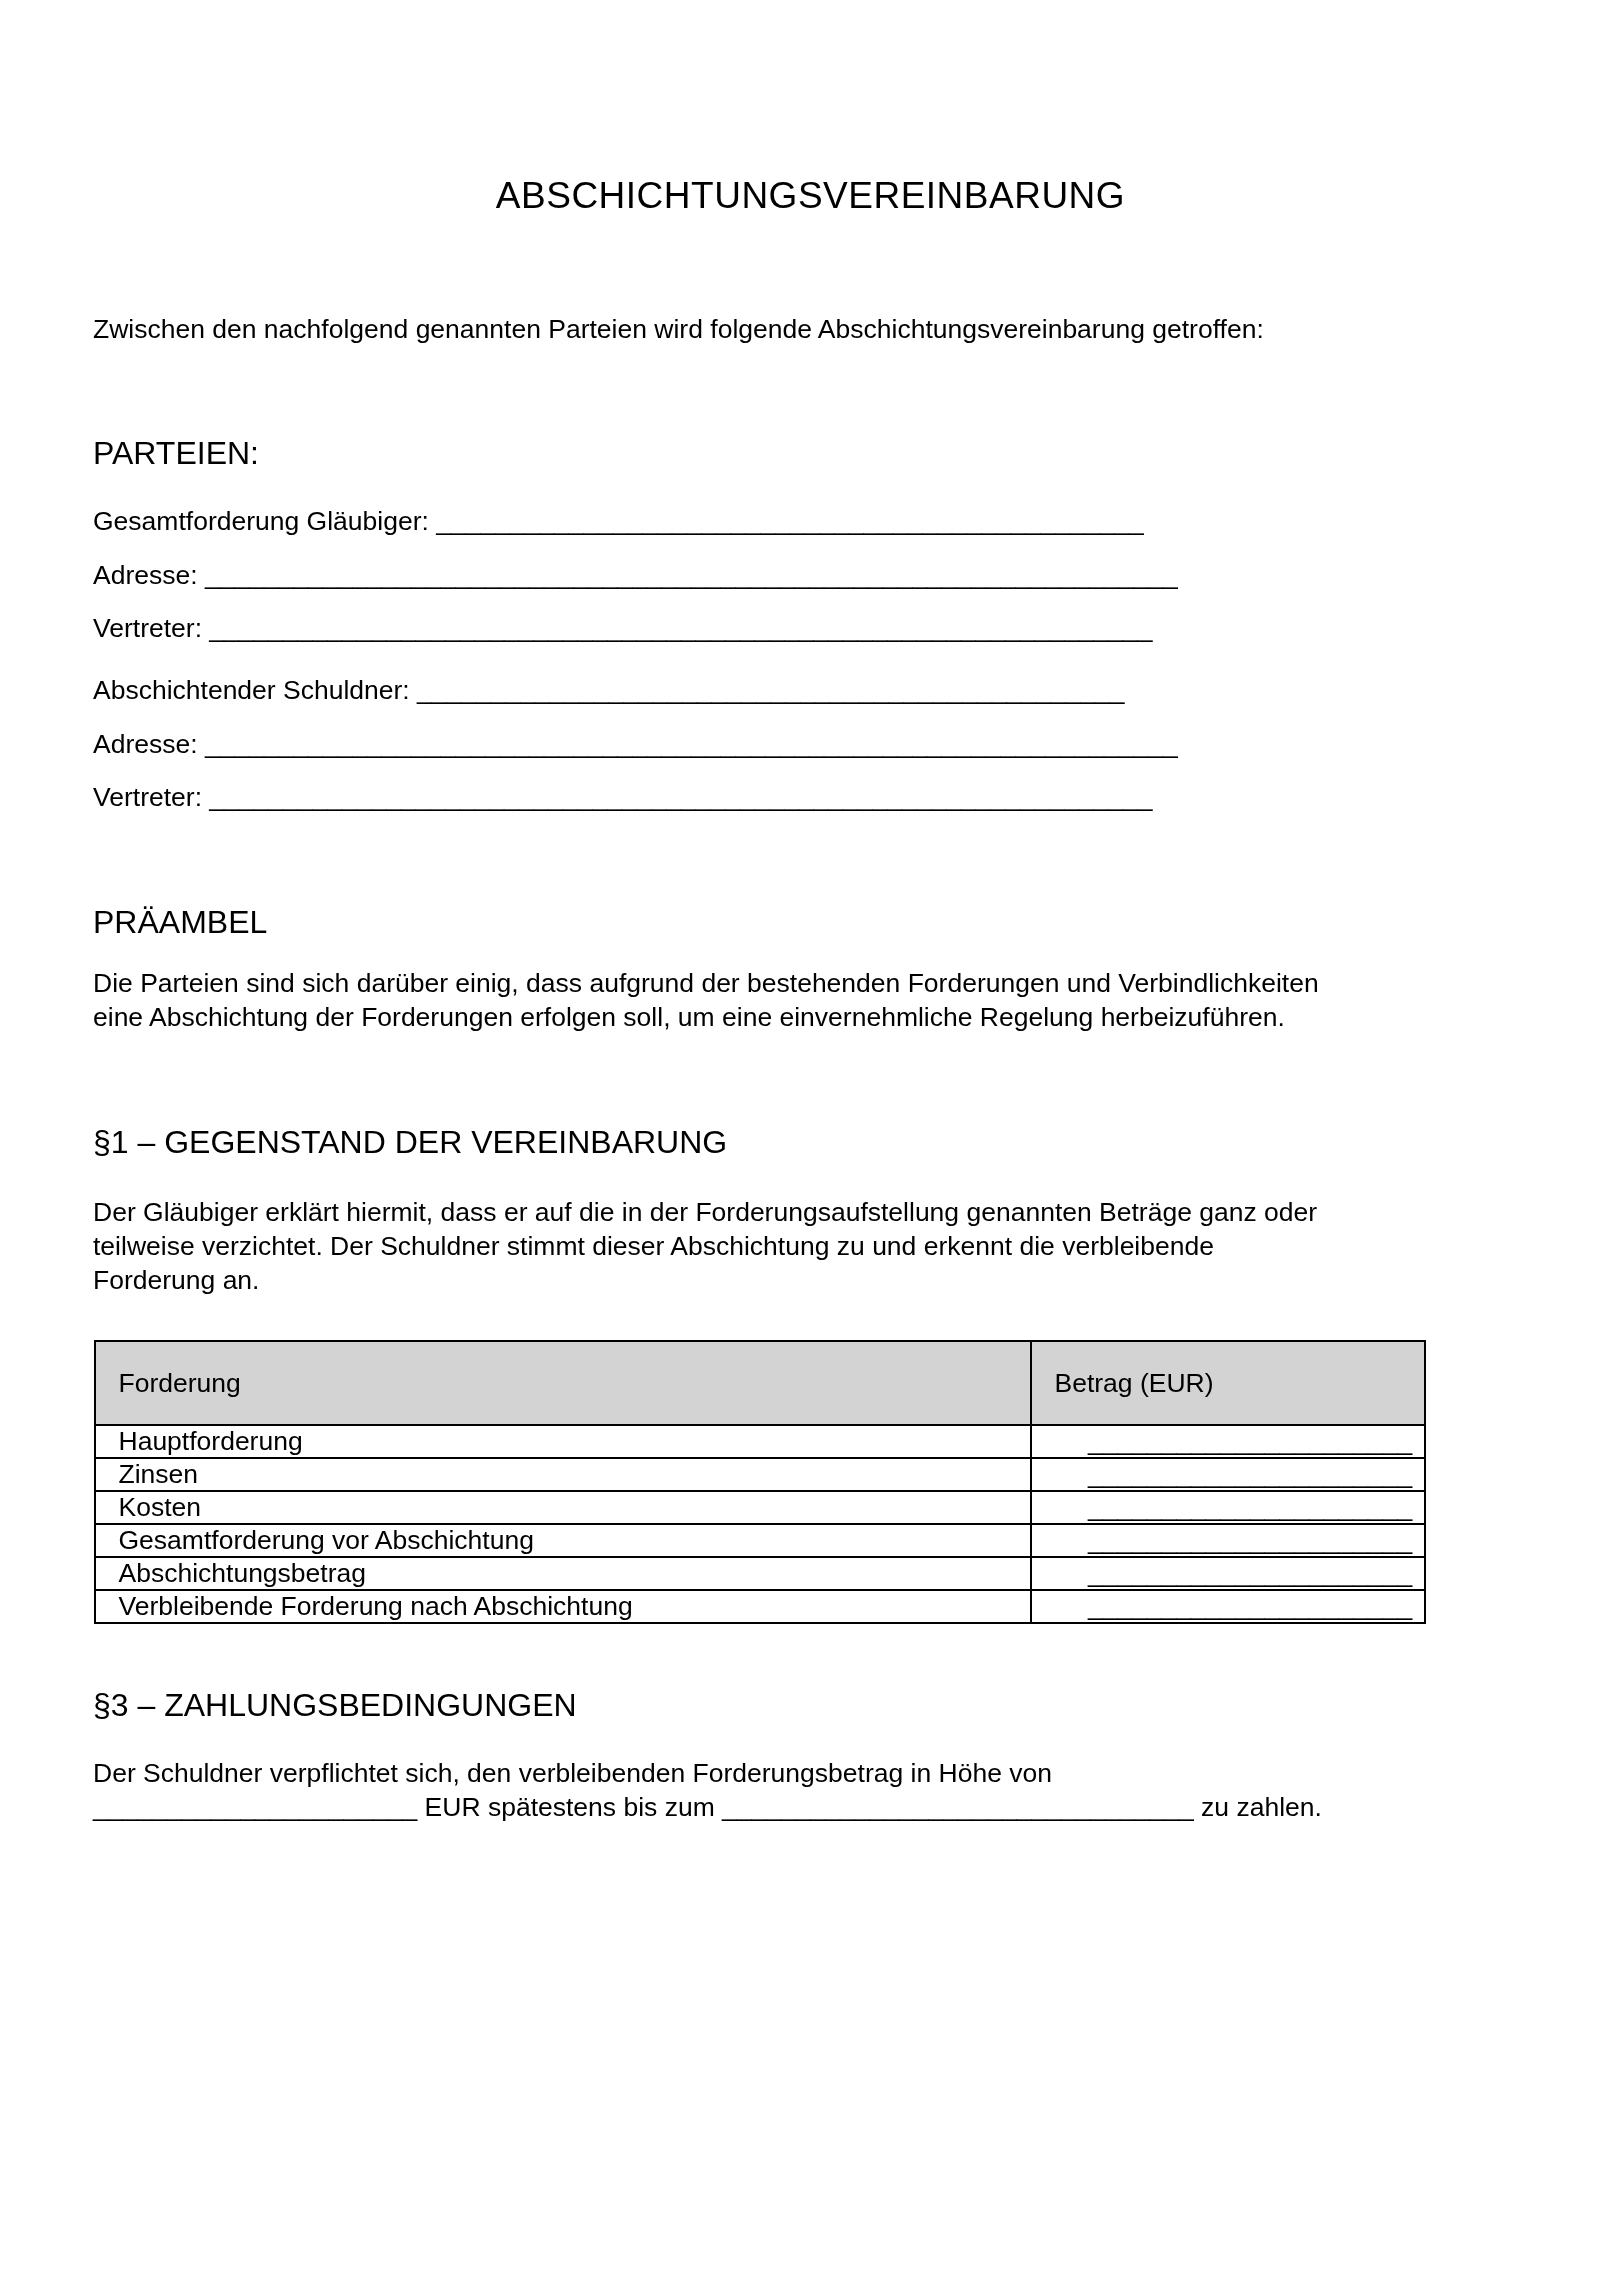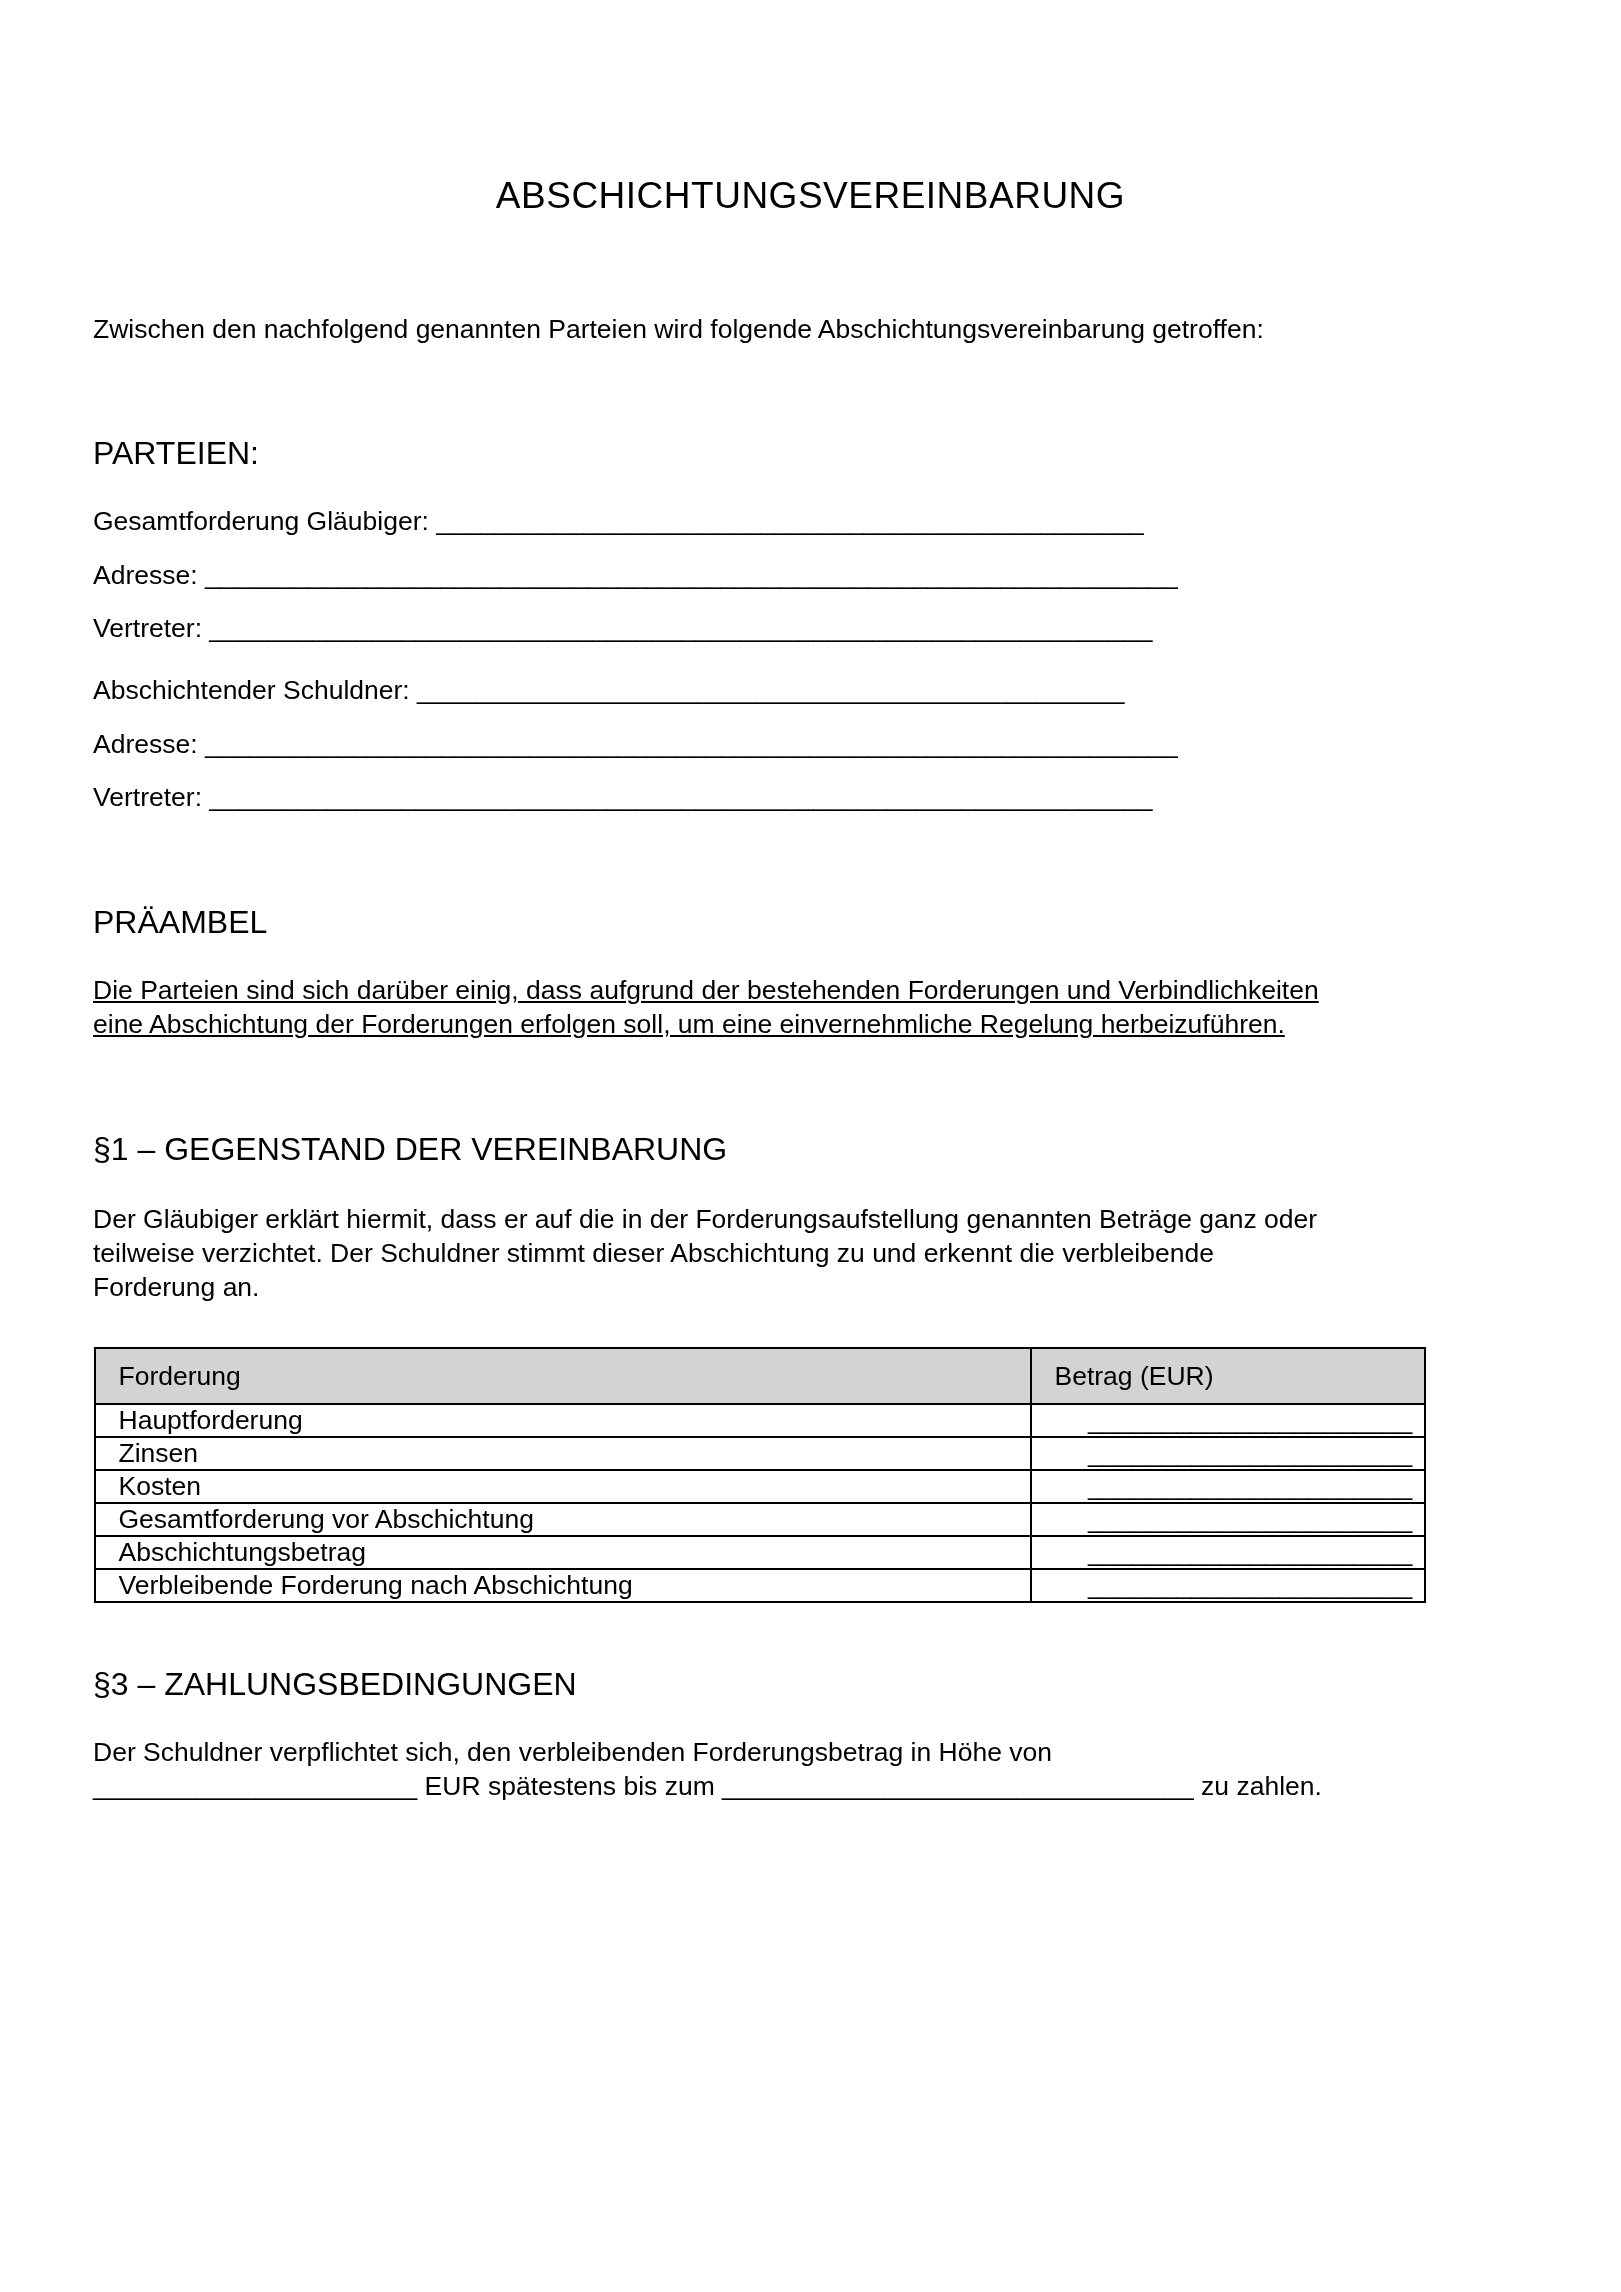--- a/index.html
+++ b/index.html
@@ -29,42 +29,42 @@
   .h2 { font-size: 32px; line-height: 41px; white-space: nowrap; }
   .h-parteien { margin-top: 86px; }
   .fill-group { }
   .g1 { margin-top: 30px; }
   .g2 { margin-top: 27px; }
   .fill-row { font-size: 26.5px; line-height: 35px; white-space: nowrap; }
   .fill-row + .fill-row { margin-top: 18.6px; }
   .h-praeambel { margin-top: 87px; }
   .para { font-size: 26.5px; line-height: 34px; }
   .pline { white-space: nowrap; }
-  .p1 { margin-top: 30px; text-decoration: underline; }
+  .p1 { margin-top: 23px; }
   .h-s1 { margin-top: 88px; }
   .p2 { margin-top: 32px; }
   .h-s2 { margin-top: 66px; }
   .ftable {
     margin-top: 43px;
     margin-left: 1px;
     border-collapse: collapse;
     table-layout: fixed;
     width: 1330px;
   }
   .ftable th, .ftable td {
     border: 2px solid var(--table-border, #000000);
     font-weight: normal;
     font-size: 26.5px;
     vertical-align: middle;
     text-align: left;
     box-sizing: border-box;
   }
   .ftable th {
     background: var(--table-header-background, #d3d3d3);
-    height: 56px;
+    height: 84px;
     padding: 0 0 0 22.5px;
   }
   .ftable td { height: 31px; padding: 0 0 0 22.5px; }
   .col-forderung { width: 936px; }
   .col-betrag { width: 394px; }
   td.amount { text-align: right; padding: 0 11.8px 0 0; }
   .h-s3 { margin-top: 61px; }
   .p3 { margin-top: 30px; }
   .fblank { letter-spacing: 0; }
 </style>

